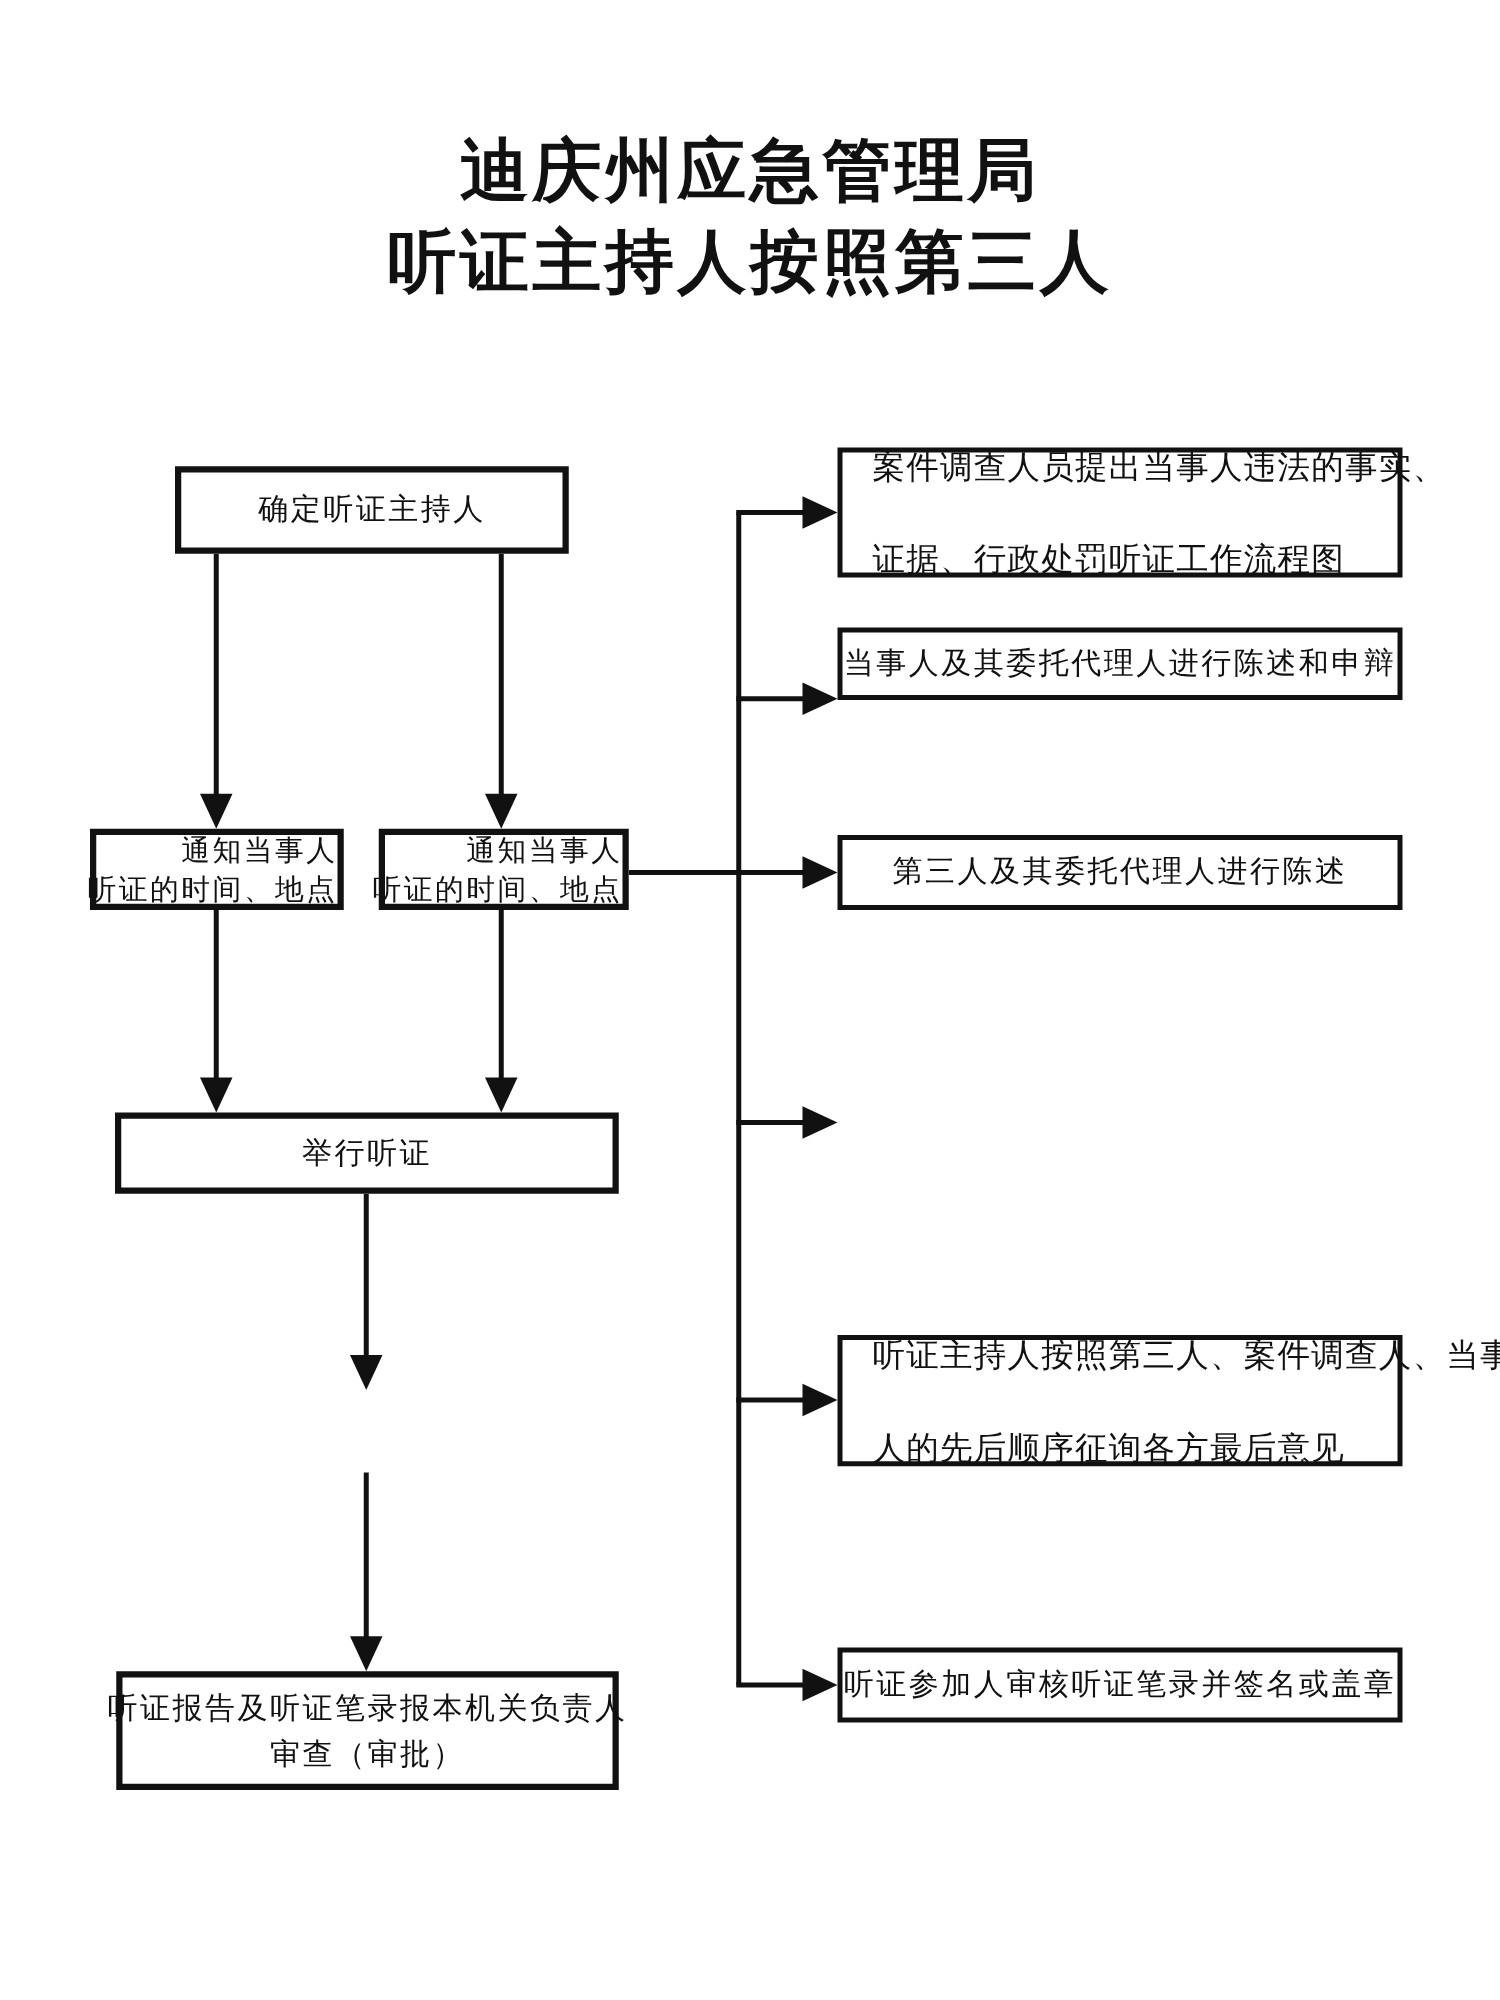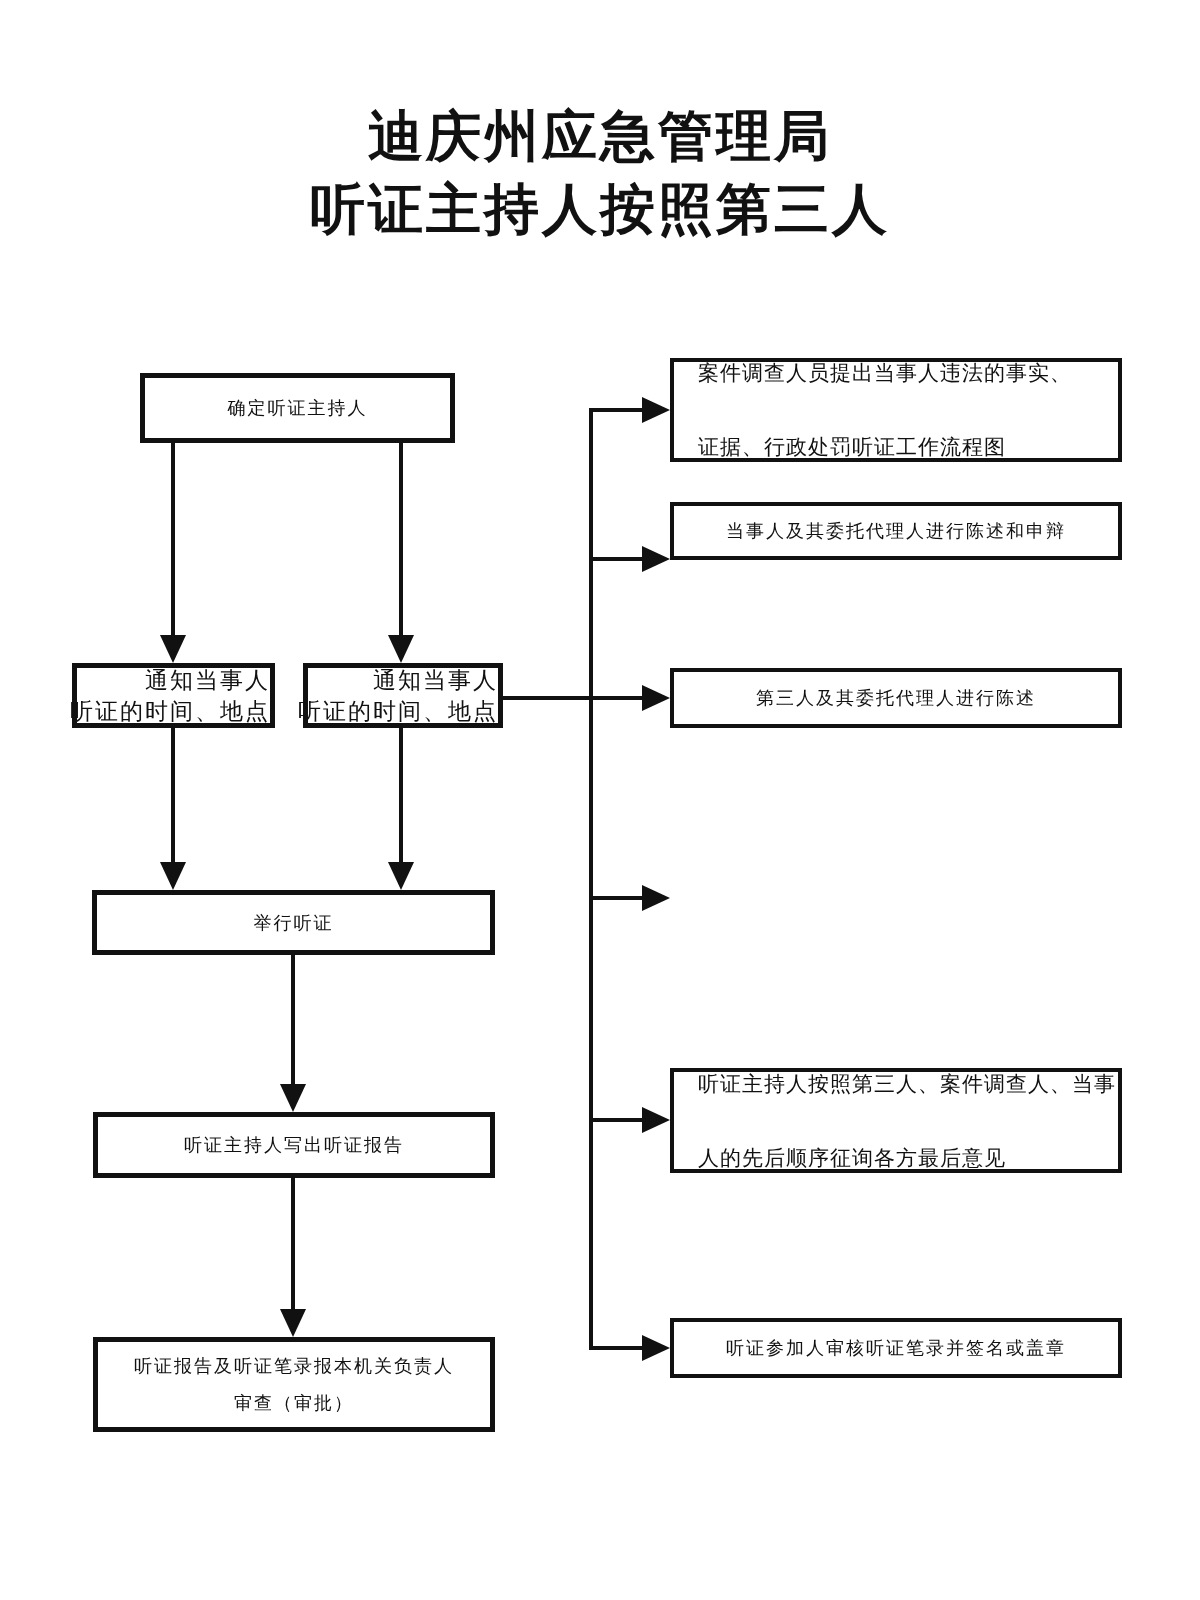--- a/index.html
+++ b/index.html
@@ -40,32 +40,32 @@
   .node {
     position: absolute;
     box-sizing: border-box;
     border: 5px solid #111111;
     background: #ffffff;
     display: flex;
     flex-direction: column;
     justify-content: center;
     align-items: center;
     text-align: center;
-    font-size: 18px;
+    font-size: 24px;
     letter-spacing: 2px;
     line-height: 32px;
     white-space: nowrap;
   }
   .node.right-col { border-width: 4px; }
   .node.left-align {
     align-items: flex-start;
     text-align: left;
     padding-left: 24px;
     padding-right: 8px;
-    font-size: 21px;
+    font-size: 26px;
     letter-spacing: 1px;
     line-height: 44px;
     gap: 30px;
   }
   .node.notify { line-height: 31px; font-size: 23px; align-items: flex-end; }
   .node.review { line-height: 37px; justify-content: center; }
   .nline { display: block; }
 </style>
 </head>
 <body>
@@ -119,23 +119,20 @@
 
   <div class="node notify" style="left:303px;top:663px;width:200px;height:65px">
     <span class="nline">通知当事人</span>
     <span class="nline">听证的时间、地点</span>
   </div>
 
   <div class="node" style="left:92px;top:890px;width:403px;height:65px">
     <span class="nline">举行听证</span>
   </div>
 
-  <div class="node" style="left:93px;top:1112px;width:402px;height:66px">
-    <span class="nline">听证主持人写出听证报告</span>
-  </div>
 
   <div class="node review" style="left:93px;top:1337px;width:402px;height:95px">
     <span class="nline">听证报告及听证笔录报本机关负责人</span>
     <span class="nline">审查（审批）</span>
   </div>
 
   <div class="node right-col left-align" style="left:670px;top:358px;width:452px;height:104px">
     <span class="nline">案件调查人员提出当事人违法的事实、</span>
     <span class="nline">证据、行政处罚听证工作流程图</span>
   </div>

